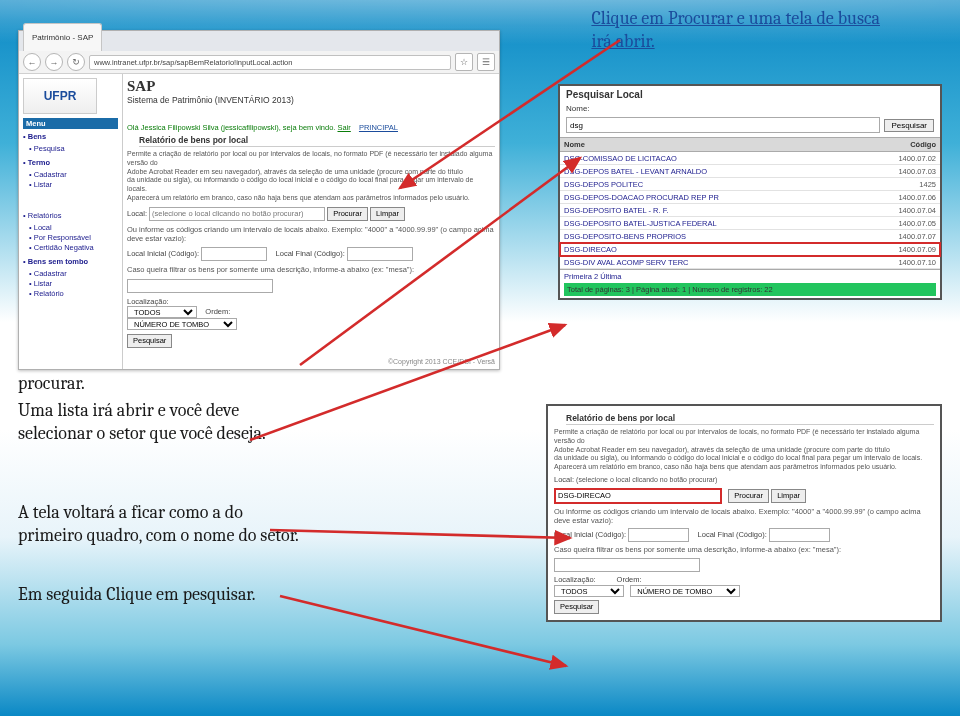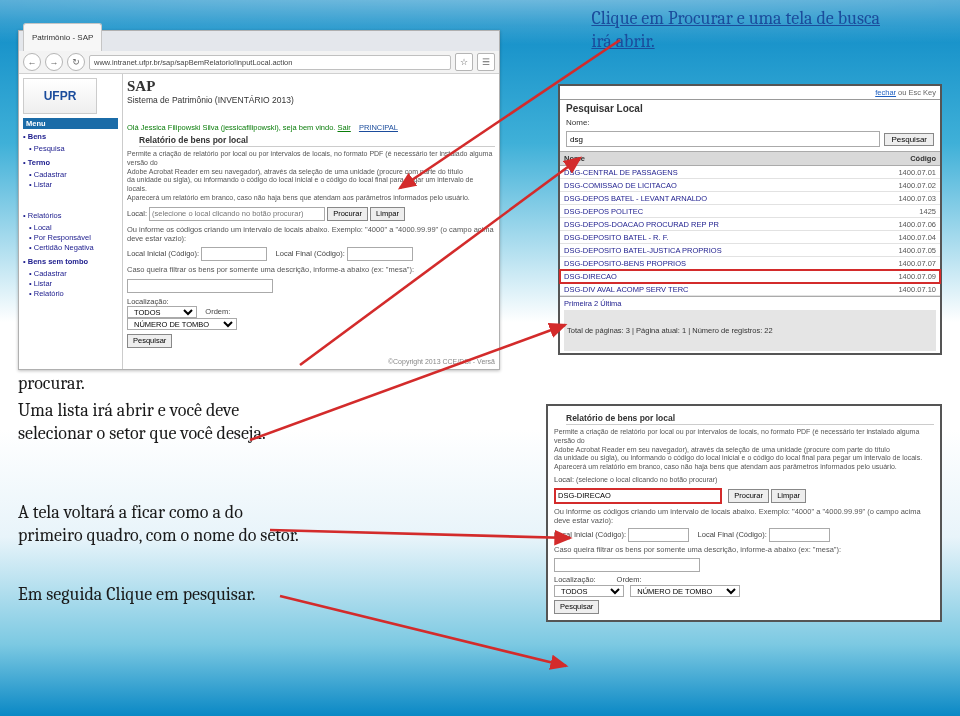--- a/index.html
+++ b/index.html
@@ -41,21 +41,21 @@
 .popup h3{margin:3px 6px 2px 6px;font-size:10px;color:#333}
 .p-field{display:flex;align-items:center;gap:4px;padding:2px 6px}
 .p-field input{flex:1;border:1px solid #aaa;height:14px;padding:0 3px;font-size:8px}
 .p-field button{border:1px solid #888;background:#eee;padding:1px 6px;font-size:8px}
 .tbl{width:100%;border-collapse:collapse;margin-top:2px;font-size:7.5px}
 .tbl th{background:#d9d9d9;text-align:left;padding:2px 4px;border-top:1px solid #aaa;border-bottom:1px solid #aaa}
 .tbl td{padding:1.5px 4px;border-bottom:1px solid #e2e2e2;color:#1a1a8c}
 .tbl td.code{text-align:right;color:#555;width:60px}
 .hl{outline:2px solid #d32b2b;outline-offset:-1px}
 .pager{border-top:1px solid #aaa;padding:2px 4px;color:#1a1a8c;font-size:7.5px}
-.pager .info{background:#e5e5e5;color:#333;margin-top:2px;padding:16px 3px}
+.pager .info{background:#22c55e;color:#333;margin-top:2px;padding:2px 3px}
 
 
 .panel-b{position:absolute;right:18px;top:404px;width:380px;background:#fff;border:2px solid #555;font-size:7.5px;padding:4px 6px 6px 6px}
 .panel-b .sect-title{font-size:8.5px}
 .panel-b .hl2{border:2px solid #d32b2b}
 .panel-b .formrow{margin-top:3px}
 .panel-b .inp{height:12px}
 
 
 .callout{position:absolute;font-family:Cambria,Georgia,serif;font-size:18px;color:#1a1a1a;line-height:1.25}
@@ -179,66 +179,58 @@
       </div>
       <div class="formrow">
         <button class="btn">Pesquisar</button>
       </div>
       <div class="copyright">©Copyright 2013 CCE/DSI - Versã</div>
     </div>
   </div>
 </div>
 
 <div class="popup">
-  <div class="popup-top">
-    <a>fechar</a>
-    <span> ou Esc Key</span>
-  </div>
   <h3>Pesquisar Local</h3>
   <div class="p-field">
     <label style="width:36px">Nome:</label>
   </div>
   <div class="p-field">
     <input value="dsg" style="">
     <button>Pesquisar</button>
   </div>
   <table class="tbl">
     <thead>
           <tr>
       <th>Nome</th>
       <th style="text-align:right">Código</th>
     </tr>
         </thead>
     <tbody id="popup-rows">
           <tr>
-            <td>DSG-CENTRAL DE PASSAGENS</td>
-            <td class="code">1400.07.01</td>
-          </tr>
-          <tr>
             <td>DSG-COMISSAO DE LICITACAO</td>
             <td class="code">1400.07.02</td>
           </tr>
           <tr>
             <td>DSG-DEPOS BATEL - LEVANT ARNALDO</td>
             <td class="code">1400.07.03</td>
           </tr>
           <tr>
             <td>DSG-DEPOS POLITEC</td>
             <td class="code">1425</td>
           </tr>
           <tr>
             <td>DSG-DEPOS-DOACAO PROCURAD REP PR</td>
             <td class="code">1400.07.06</td>
           </tr>
           <tr>
             <td>DSG-DEPOSITO BATEL - R. F.</td>
             <td class="code">1400.07.04</td>
           </tr>
           <tr>
-            <td>DSG-DEPOSITO BATEL-JUSTICA PROPRIOS</td>
+            <td>DSG-DEPOSITO BATEL-JUSTICA FEDERAL</td>
             <td class="code">1400.07.05</td>
           </tr>
           <tr>
             <td>DSG-DEPOSITO-BENS PROPRIOS</td>
             <td class="code">1400.07.07</td>
           </tr>
           <tr class="hl">
             <td>DSG-DIRECAO</td>
             <td class="code">1400.07.09</td>
           </tr>

